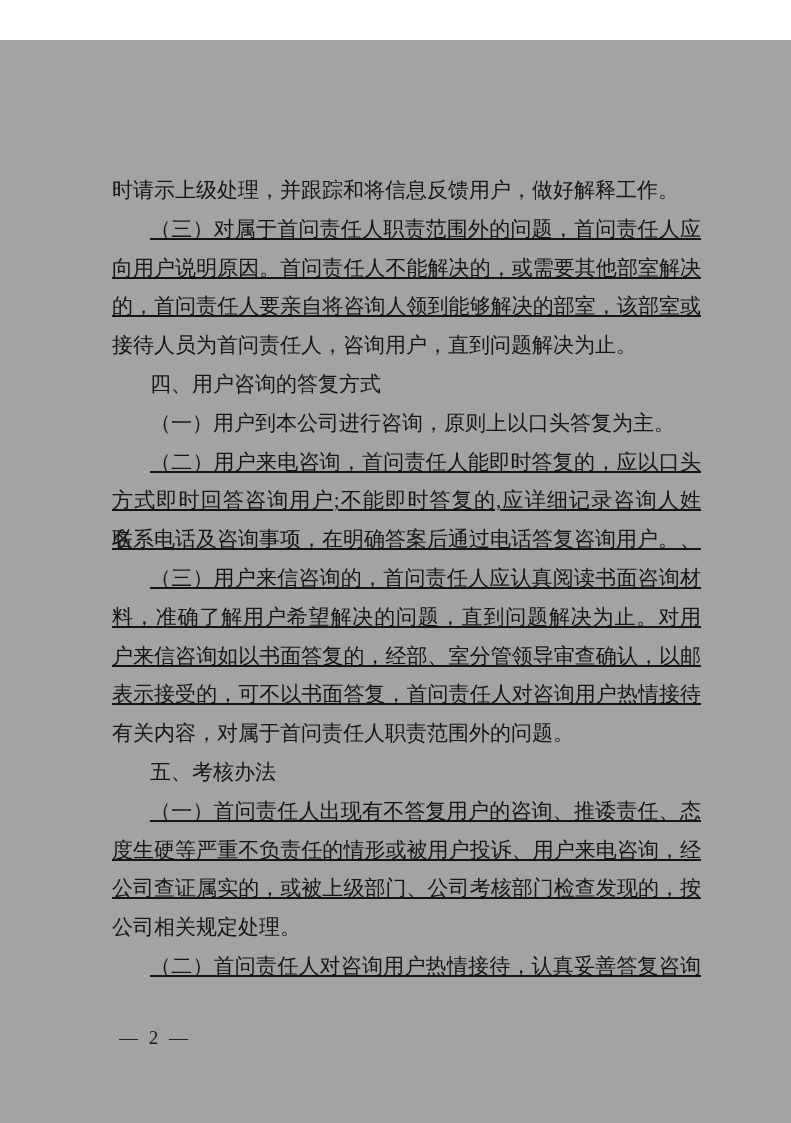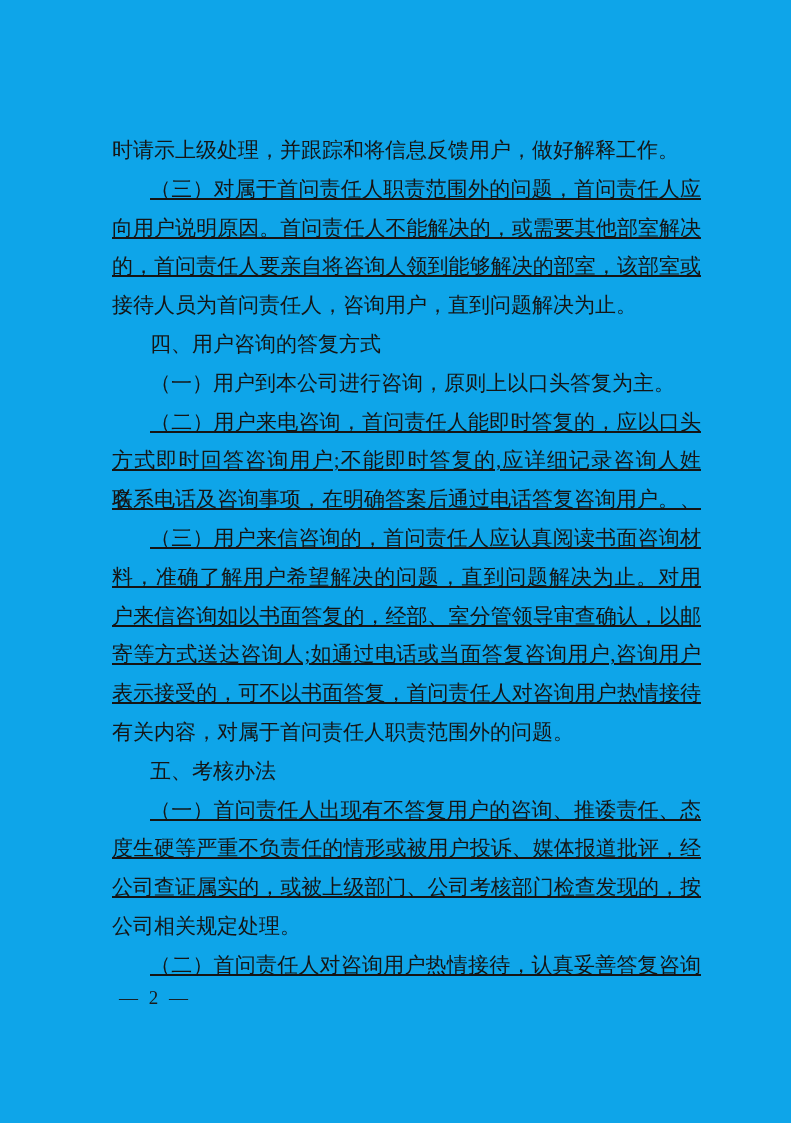--- a/index.html
+++ b/index.html
@@ -10,21 +10,22 @@
     width: 791px;
     height: 1123px;
     position: relative;
     background: #ffffff;
     overflow: hidden;
     font-family: "Liberation Serif", "DejaVu Serif", serif;
   }
   .page {
     position: absolute;
     inset: 0;
-    background: #0ea5e9;
+    background: #a3a3a3;
+    margin-top: 40px;
   }
   .text-block {
     position: absolute;
     left: 112px;
     top: 131px;
     width: 589px;
     color: #151515;
   }
   .doc-line {
     height: 38.8px;
@@ -67,26 +68,25 @@
       <div class="doc-line justify">的，首问责任人要亲自将咨询人领到能够解决的部室，该部室或</div>
       <div class="doc-line">接待人员为首问责任人，咨询用户，直到问题解决为止。</div>
       <div class="doc-line indent">四、用户咨询的答复方式</div>
       <div class="doc-line indent">（一）用户到本公司进行咨询，原则上以口头答复为主。</div>
       <div class="doc-line indent justify">（二）用户来电咨询，首问责任人能即时答复的，应以口头</div>
       <div class="doc-line justify">方式即时回答咨询用户;不能即时答复的,应详细记录咨询人姓名、</div>
       <div class="doc-line">联系电话及咨询事项，在明确答案后通过电话答复咨询用户。</div>
       <div class="doc-line indent justify">（三）用户来信咨询的，首问责任人应认真阅读书面咨询材</div>
       <div class="doc-line justify">料，准确了解用户希望解决的问题，直到问题解决为止。对用</div>
       <div class="doc-line justify">户来信咨询如以书面答复的，经部、室分管领导审查确认，以邮</div>
-      <div class="doc-line justify">寄等方式送达咨询人;如通过电话或当面答复咨询用户,咨询用户</div>
       <div class="doc-line justify">表示接受的，可不以书面答复，首问责任人对咨询用户热情接待</div>
       <div class="doc-line">有关内容，对属于首问责任人职责范围外的问题。</div>
       <div class="doc-line indent">五、考核办法</div>
       <div class="doc-line indent justify">（一）首问责任人出现有不答复用户的咨询、推诿责任、态</div>
-      <div class="doc-line justify">度生硬等严重不负责任的情形或被用户投诉、媒体报道批评，经</div>
+      <div class="doc-line justify">度生硬等严重不负责任的情形或被用户投诉、用户来电咨询，经</div>
       <div class="doc-line justify">公司查证属实的，或被上级部门、公司考核部门检查发现的，按</div>
       <div class="doc-line">公司相关规定处理。</div>
       <div class="doc-line indent justify">（二）首问责任人对咨询用户热情接待，认真妥善答复咨询</div>
     </div>
 
   <div class="page-number">— 2 —</div>
 
 </div>
 
 </body></html>

